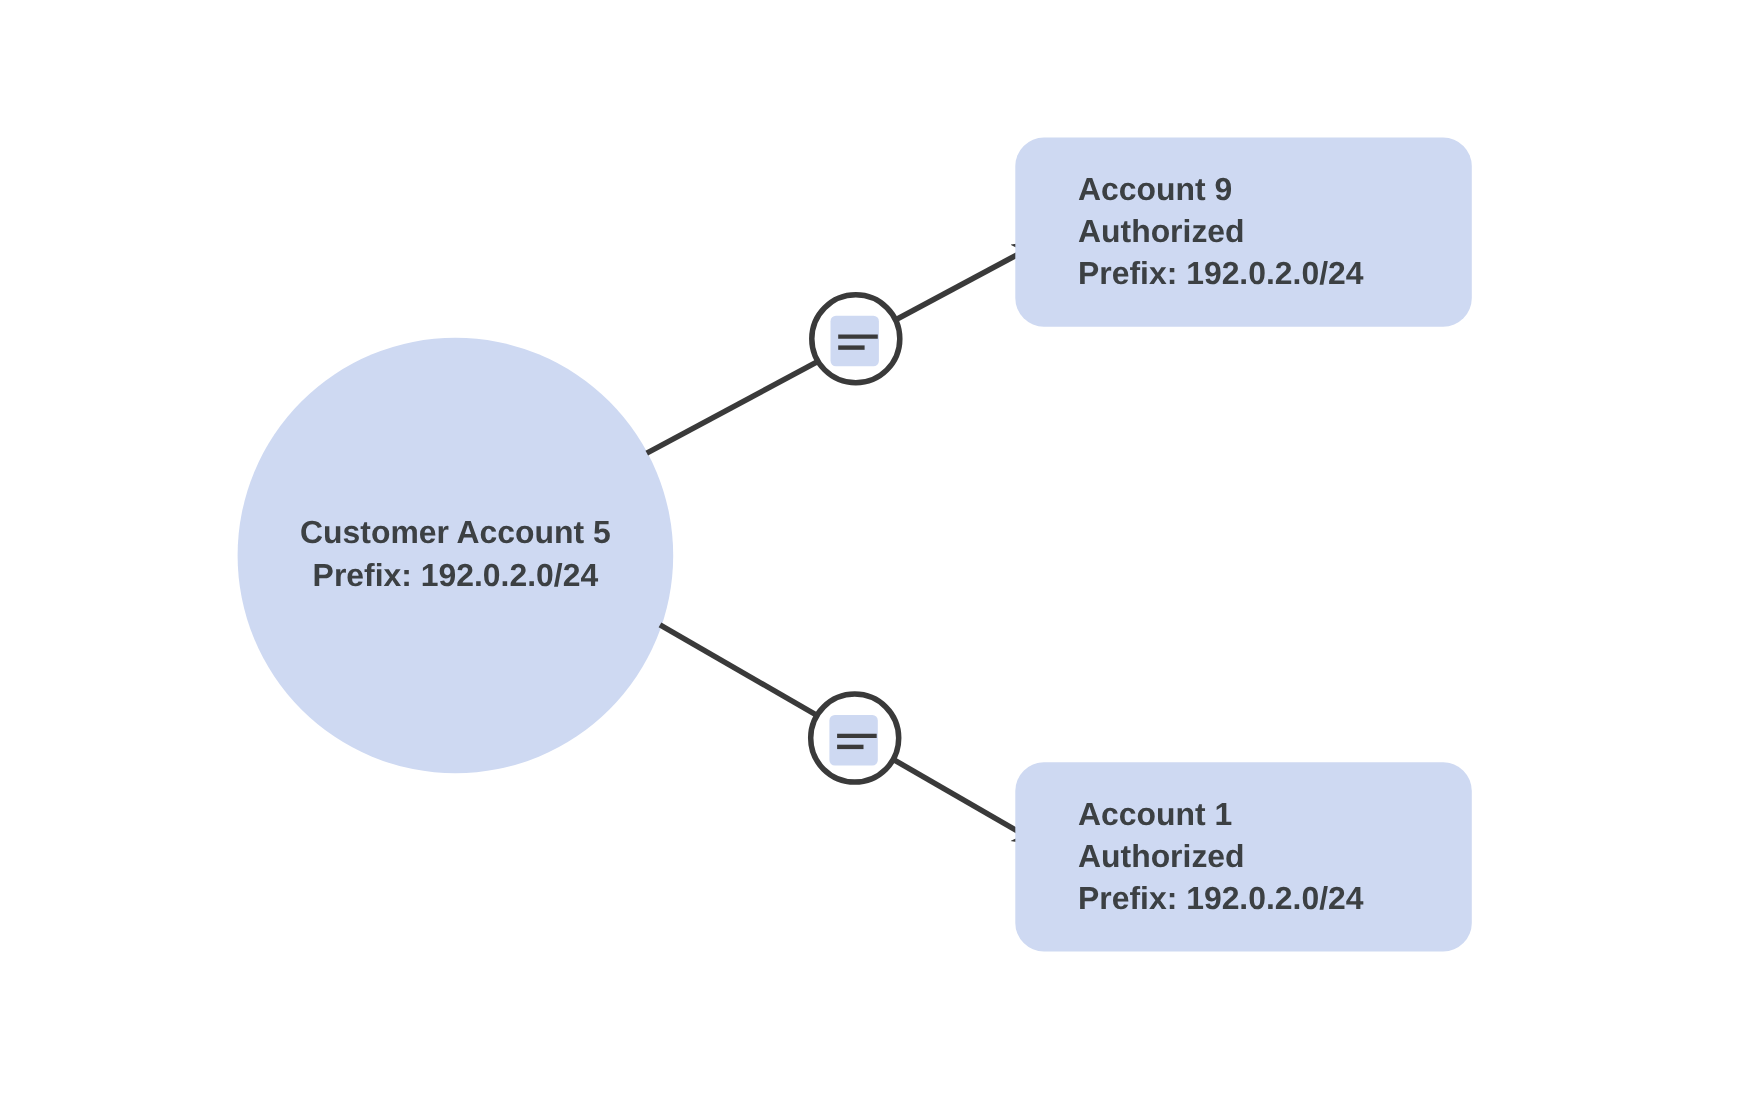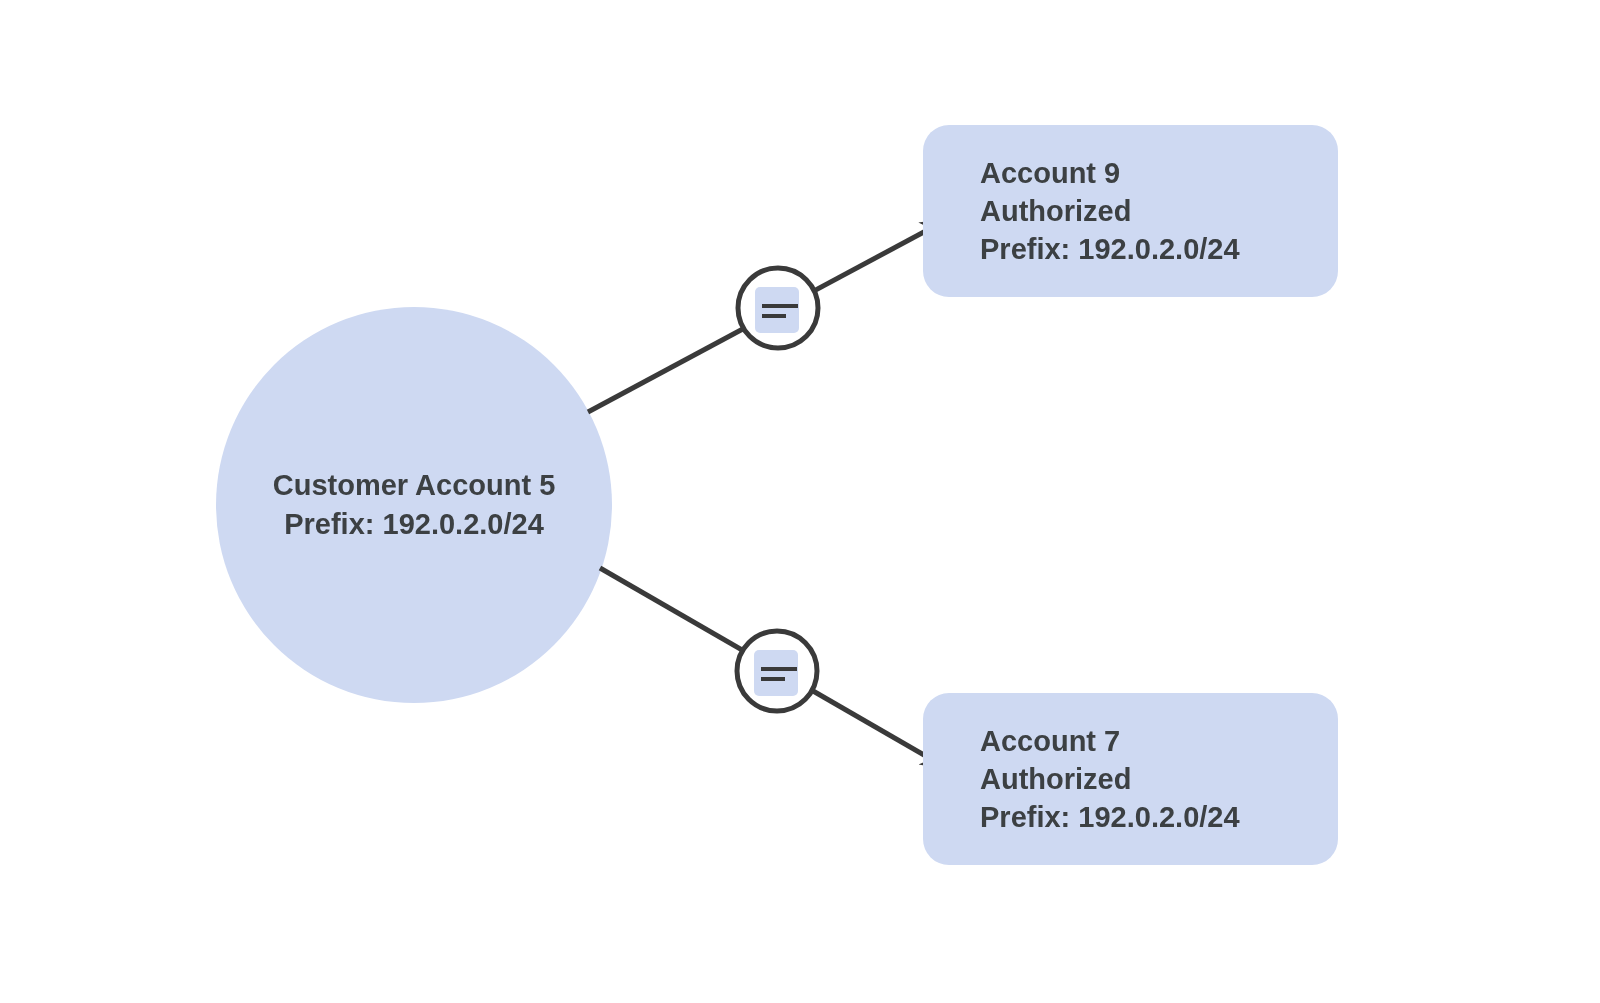--- a/index.html
+++ b/index.html
@@ -118,18 +118,18 @@
     </g>
   </svg>
 
   <div class="account-box top">
     <div class="node-text">Account 9</div>
     <div class="node-text">Authorized</div>
     <div class="node-text">Prefix: 192.0.2.0/24</div>
   </div>
 
   <div class="account-box bottom">
-    <div class="node-text">Account 7</div>
+    <div class="node-text">Account 1</div>
     <div class="node-text">Authorized</div>
     <div class="node-text">Prefix: 192.0.2.0/24</div>
   </div>
 
 </div>
 
 </body></html>

